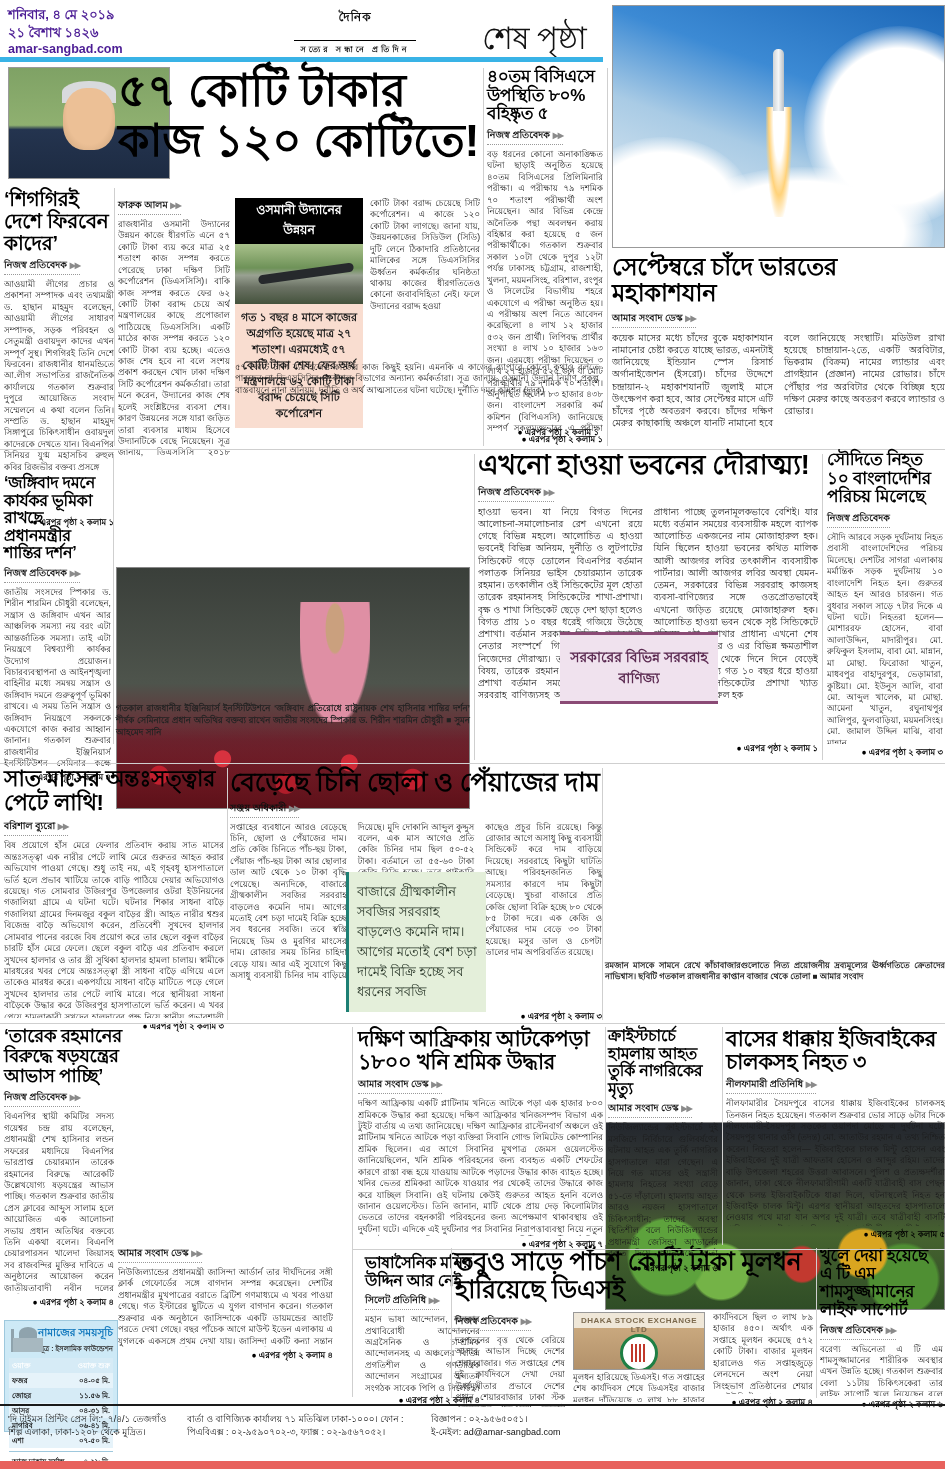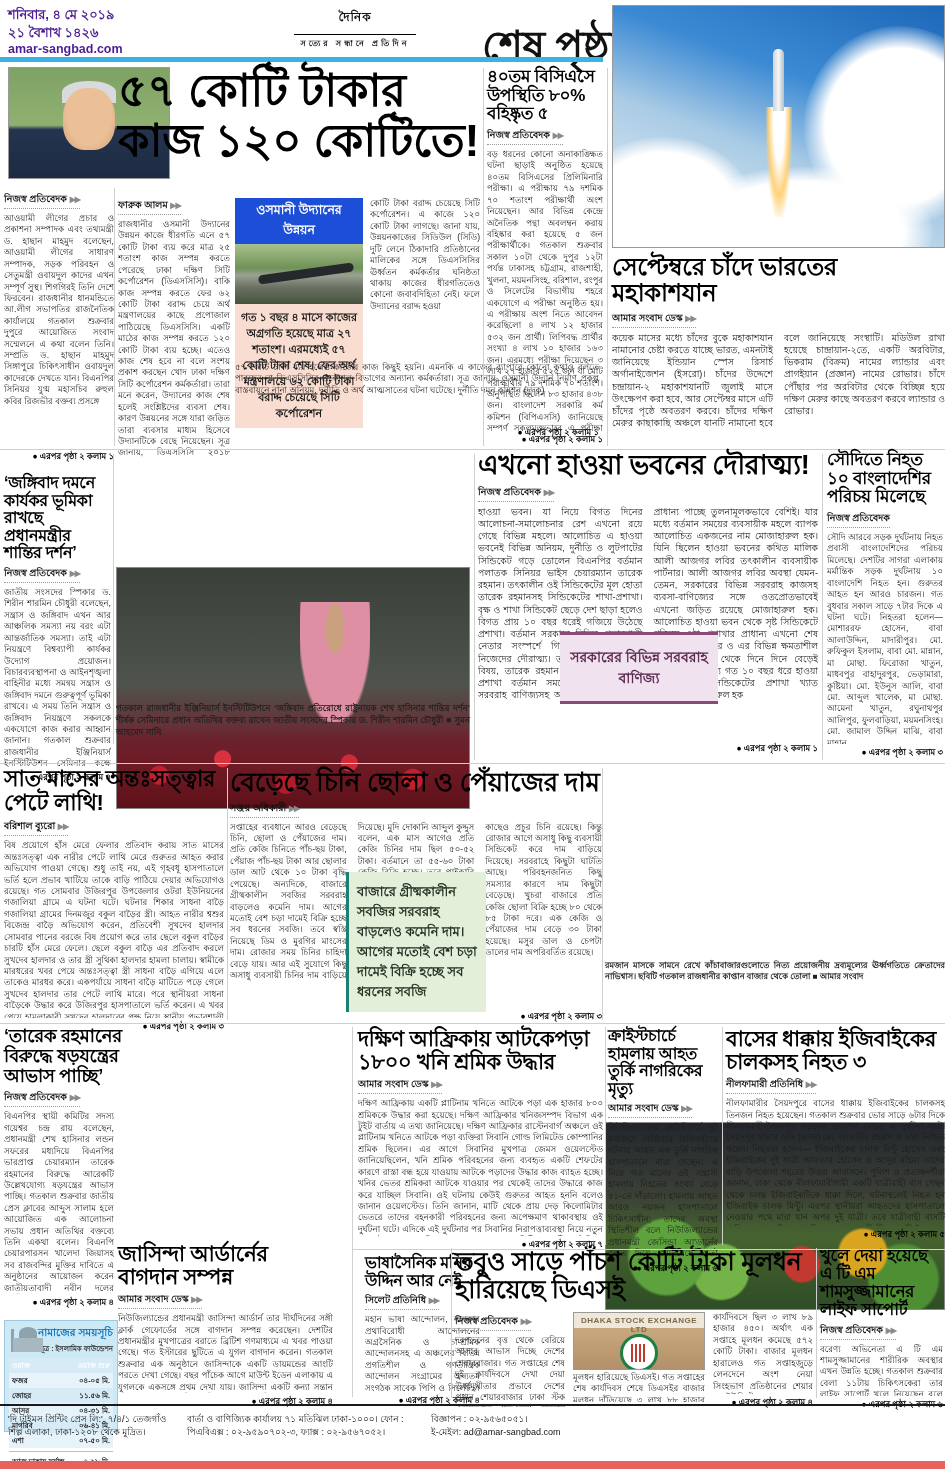--- a/index.html
+++ b/index.html
@@ -15,28 +15,28 @@
 .vline{position:absolute;width:1px;background:#cfcfcf}
 .hline{position:absolute;height:1px;background:#cfcfcf}
 .cols2{columns:2;column-gap:11px}
 .cols3{columns:3;column-gap:11px}
 
 .dateblock{font-weight:700;font-size:13px;line-height:1.35;color:#4c1d95}
 .masthead{text-align:center}
 .mh-daily{font-size:12px;font-weight:700;letter-spacing:1px}
 .mh-title{font-size:42px;font-weight:900;letter-spacing:-1px;line-height:.95;position:relative}
 .mh-dot{position:absolute;background:#e8212e;border-radius:50%}
-.mh-tagline{font-size:8px;letter-spacing:3px;border-top:1.5px solid #000;display:inline-block;padding:2px 6px 0;margin-top:6px;font-weight:700}
-.page-label{font-size:41px;font-weight:700;letter-spacing:-.5px}
+.mh-tagline{font-size:8px;letter-spacing:3px;border-top:1.5px solid #000;display:inline-block;padding:2px 6px 0;margin-top:12px;font-weight:700}
+.page-label{font-size:31px;font-weight:400;letter-spacing:-.5px}
 .bluebar{position:absolute;background:#39b3e6}
 
-.redbar{background:#1d4ed8;color:#fff;font-weight:900;font-size:12.5px;text-align:center;padding:3px 8px}
+.redbar{background:#000000;color:#fff;font-weight:900;font-size:12.5px;text-align:center;padding:3px 8px}
 .pinkcap{background:#f9ddd0;font-weight:700;font-size:11px;text-align:center;line-height:1.45;padding:6px 4px;color:#1a1a1a}
 .purplebox{background:#f0e2ee;border-top:3px solid #8a4a75;border-bottom:3px solid #8a4a75;color:#5c2b52;font-weight:900;font-size:14px;text-align:center;padding:12px 6px;line-height:1.5}
-.greenbox{background:#e4efda;border-left:3px solid #1d7f74;color:#253325;font-weight:700;font-size:13px;padding:10px 8px;line-height:1.55;text-align:left}
+.greenbox{background:#e4efda;border-left:3px solid #1d7f74;color:#253325;font-weight:400;font-size:13px;padding:10px 8px;line-height:1.55;text-align:left}
 .caption{font-size:8.6px;font-weight:700;color:#222;line-height:1.4;text-align:justify}
 
 .photo{position:relative;overflow:hidden;background:#ccc}
 .photo-kader{background:linear-gradient(180deg,#7fa265 0%,#8fb070 52%,#24344f 56%,#1d2b42 100%)}
 .kader-face{position:absolute;left:50%;top:18%;width:52px;height:62px;margin-left:-26px;background:radial-gradient(ellipse at 50% 40%,#ecc096 60%,#caa179 100%);border-radius:45% 45% 40% 40%}
 .kader-hair{position:absolute;left:50%;top:12%;width:54px;height:22px;margin-left:-27px;background:#d8dadd;border-radius:50% 50% 0 0}
 .photo-cannon{background:linear-gradient(180deg,#a9c18b 0%,#6e9258 40%,#99a192 52%,#6b7264 72%,#44523c 100%)}
 .cannon-barrel{position:absolute;left:18%;top:42%;width:75%;height:9px;background:#26292c;border-radius:5px;transform:rotate(-8deg)}
 .photo-rocket{background:linear-gradient(200deg,#1d68b8 0%,#3c8ad4 34%,#a9cbe5 58%,#eef3f6 100%)}
 .cloud{position:absolute;border-radius:50%;background:radial-gradient(ellipse,#ffffff 0 55%,rgba(255,255,255,0) 72%)}
@@ -89,20 +89,21 @@
   <div class="abs page-label" style="left:482px;top:14px">শেষ পৃষ্ঠা</div>
 
   <div class="bluebar" style="left:0;top:57px;width:603px;height:5px"></div>
 
   <div class="abs photo photo-kader" style="left:8px;top:67px;width:162px;height:112px;border:1px solid #999">
     <div class="kader-hair"></div>
     <div class="kader-face"></div>
   </div>
 
   <div class="abs" style="left:4px;top:188px;width:110px">
+    <h2 class="headline" style="font-size:20px">‘শিগগিরই দেশে ফিরবেন কাদের’</h2>
     <div class="byline"><span>নিজস্ব প্রতিবেদক</span> <span class="arr">▶▶</span></div>
     <div class="body-txt small-txt" style="height:235px">আওয়ামী লীগের প্রচার ও প্রকাশনা সম্পাদক এবং তথ্যমন্ত্রী ড. হাছান মাহমুদ বলেছেন, আওয়ামী লীগের সাধারণ সম্পাদক, সড়ক পরিবহন ও সেতুমন্ত্রী ওবায়দুল কাদের এখন সম্পূর্ণ সুস্থ। শিগগিরই তিনি দেশে ফিরবেন। রাজধানীর ধানমন্ডিতে আ.লীগ সভাপতির রাজনৈতিক কার্যালয়ে গতকাল শুক্রবার দুপুরে আয়োজিত সংবাদ সম্মেলনে এ কথা বলেন তিনি। সম্প্রতি ড. হাছান মাহমুদ সিঙ্গাপুরে চিকিৎসাধীন ওবায়দুল কাদেরকে দেখতে যান। বিএনপির সিনিয়র যুগ্ম মহাসচিব রুহুল কবির রিজভীর বক্তব্য প্রসঙ্গে</div>
     <div class="more">● এরপর পৃষ্ঠা ২ কলাম ১</div>
   </div>
 
   <div class="abs" style="left:118px;top:66px;width:487px">
     <h1 class="headline" style="font-size:45px;width:365px">৫৭ কোটি টাকার কাজ ১২০ কোটিতে!</h1>
     <div class="abs" style="left:0;top:128px;width:112px">
       <div class="byline"><span>ফারুক আলম</span> <span class="arr">▶▶</span></div>
       <div class="body-txt small-txt" style="height:238px">রাজধানীর ওসমানী উদ্যানের উন্নয়ন কাজে ধীরগতি এনে ৫৭ কোটি টাকা ব্যয় করে মাত্র ২৫ শতাংশ কাজ সম্পন্ন করতে পেরেছে ঢাকা দক্ষিণ সিটি কর্পোরেশন (ডিএসসিসি)। বাকি কাজ সম্পন্ন করতে ফের ৬২ কোটি টাকা বরাদ্দ চেয়ে অর্থ মন্ত্রণালয়ের কাছে প্রপোজাল পাঠিয়েছে ডিএসসিসি। একটি মাঠের কাজ সম্পন্ন করতে ১২০ কোটি টাকা ব্যয় হচ্ছে। এতেও কাজ শেষ হবে না বলে সংশয় প্রকাশ করছেন খোদ ঢাকা দক্ষিণ সিটি কর্পোরেশন কর্মকর্তারা। তারা মনে করেন, উদ্যানের কাজ শেষ হলেই সংশ্লিষ্টদের ব্যবসা শেষ। কারণ উন্নয়নের সঙ্গে যারা জড়িত তারা ব্যবসার মাধ্যম হিসেবে উদ্যানটিকে বেছে নিয়েছেন। সূত্র জানায়, ডিএসসিসি ২০১৮ সালের জানুয়ারি মাসে ওসমানী উদ্যানের উন্নয়ন কাজ শুরু করে। গত ১ বছর ৪ মাসে কাজের অগ্রগতি হয়েছে মাত্র ২৭ শতাংশ। এরমধ্যেই ৫৭ কোটি টাকা শেষ। ফের অর্থ মন্ত্রণালয়ে ৬২</div>
@@ -206,21 +207,20 @@
   <div class="hline" style="left:0;top:1023px;width:945px"></div>
 
   <div class="abs" style="left:4px;top:1027px;width:110px">
     <h2 class="headline" style="font-size:18px;width:145px">‘তারেক রহমানের বিরুদ্ধে ষড়যন্ত্রের আভাস পাচ্ছি’</h2>
     <div class="byline"><span>নিজস্ব প্রতিবেদক</span> <span class="arr">▶▶</span></div>
     <div class="body-txt small-txt" style="height:183px">বিএনপির স্থায়ী কমিটির সদস্য গয়েশ্বর চন্দ্র রায় বলেছেন, প্রধানমন্ত্রী শেখ হাসিনার লন্ডন সফরের মধ্যদিয়ে বিএনপির ভারপ্রাপ্ত চেয়ারম্যান তারেক রহমানের বিরুদ্ধে আরেকটি উল্লেখযোগ্য ষড়যন্ত্রের আভাস পাচ্ছি। গতকাল শুক্রবার জাতীয় প্রেস ক্লাবের আব্দুস সালাম হলে আয়োজিত এক আলোচনা সভায় প্রধান অতিথির বক্তব্যে তিনি একথা বলেন। বিএনপি চেয়ারপারসন খালেদা জিয়াসহ সব রাজবন্দির মুক্তির দাবিতে এ অনুষ্ঠানের আয়োজন করেন জাতীয়তাবাদী নবীন দলের কেন্দ্রীয় নেতারা। গয়েশ্বর চন্দ্র রায় বলেন, আমাদের সময়টা এখন সবচেয়ে খারাপ। কারণ, প্রধানমন্ত্রী যদি জনগণের ভোটে জয়লাভ করতেন, তাহলে তার মুখ থেকে নাবালকসূলভ বক্তব্য আসতো না। আর তারেক রহমানের বিরুদ্ধে যখন শেখ হাসিনা বলেন— আমি তখন খুব প্রাউড ফিল</div>
     <div class="more">● এরপর পৃষ্ঠা ২ কলাম ৪</div>
   </div>
 
   <div class="abs" style="left:118px;top:1242px;width:215px">
-    <h2 class="headline" style="font-size:21px">জাসিন্দা আর্ডার্নের বাগদান সম্পন্ন</h2>
     <div class="byline"><span>আমার সংবাদ ডেস্ক</span> <span class="arr">▶▶</span></div>
     <div class="body-txt small-txt" style="height:80px">নিউজিল্যান্ডের প্রধানমন্ত্রী জাসিন্দা আর্ডার্ন তার দীর্ঘদিনের সঙ্গী ক্লার্ক গেফোর্ডের সঙ্গে বাগদান সম্পন্ন করেছেন। দেশটির প্রধানমন্ত্রীর মুখপাত্রের বরাতে ব্রিটিশ গণমাধ্যমে এ খবর পাওয়া গেছে। গত ইস্টারের ছুটিতে এ যুগল বাগদান করেন। গতকাল শুক্রবার এক অনুষ্ঠানে জাসিন্দাকে একটি ডায়মন্ডের আংটি পরতে দেখা গেছে। বছর পাঁচেক আগে মাউন্ট ইডেন এলাকায় এ যুগলকে একসঙ্গে প্রথম দেখা যায়। জাসিন্দা একটি কন্যা সন্তান জন্ম দেন। তিনি দ্বিতীয় নারী, যিনি প্রধানমন্ত্রী পদে থাকার পরেই গেফোর্ডকে ফার্স্ট ব্লোক হিসেবে পরিচয় করান। রাজনৈতিক ভাষ্যকার ব্রেইস আয়ার্স বলেন, গর্ভবতী হওয়ার মধ্য দিয়ে নিজের জনপ্রিয়তা দেখিয়েছেন জাসিন্দা। এ ছাড়া ২০২০ সালের নির্বাচনের আগে এই বিয়ের আয়োজনও তাকে</div>
     <div class="more">● এরপর পৃষ্ঠা ২ কলাম ৪</div>
   </div>
 
   <div class="abs" style="left:358px;top:1027px;width:245px">
     <h2 class="headline" style="font-size:21px">দক্ষিণ আফ্রিকায় আটকেপড়া ১৮০০ খনি শ্রমিক উদ্ধার</h2>
     <div class="byline"><span>আমার সংবাদ ডেস্ক</span> <span class="arr">▶▶</span></div>
     <div class="body-txt small-txt" style="height:138px">দক্ষিণ আফ্রিকায় একটি প্লাটিনাম খনিতে আটকে পড়া এক হাজার ৮০০ শ্রমিককে উদ্ধার করা হয়েছে। দক্ষিণ আফ্রিকার খনিজসম্পদ বিভাগ এক টুইট বার্তায় এ তথ্য জানিয়েছে। দক্ষিণ আফ্রিকার রাস্টেনবার্গ অঞ্চলে ওই প্লাটিনাম খনিতে আটকে পড়া ব্যক্তিরা সিবানি গোল্ড লিমিটেড কোম্পানির শ্রমিক ছিলেন। এর আগে সিবানির মুখপাত্র জেমস ওয়েলস্টেড জানিয়েছিলেন, খনি শ্রমিক পরিবহনের জন্য ব্যবহৃত একটি শেফটের কারণে রাস্তা বন্ধ হয়ে যাওয়ায় আটকে পড়াদের উদ্ধার কাজ ব্যাহত হচ্ছে। খনির ভেতর শ্রমিকরা আটকে যাওয়ার পর থেকেই তাদের উদ্ধারে কাজ করে যাচ্ছিল সিবানি। ওই ঘটনায় কেউই গুরুতর আহত হননি বলেও জানান ওয়েলস্টেড। তিনি জানান, মাটি থেকে প্রায় দেড় কিলোমিটার ভেতরে তাদের বহনকারী পরিবহনের জন্য অপেক্ষমাণ থাকাবস্থায় ওই দুর্ঘটনা ঘটে। এদিকে এই দুর্ঘটনার পর সিবানির নিরাপত্তাব্যবস্থা নিয়ে নতুন করে উদ্বেগ দেখা দিয়েছে। গত বছর কোম্পানিটির একটি স্বর্ণখনিতে ভয়াবহ</div>
     <div class="more">● এরপর পৃষ্ঠা ২ কলাম ৭</div>

